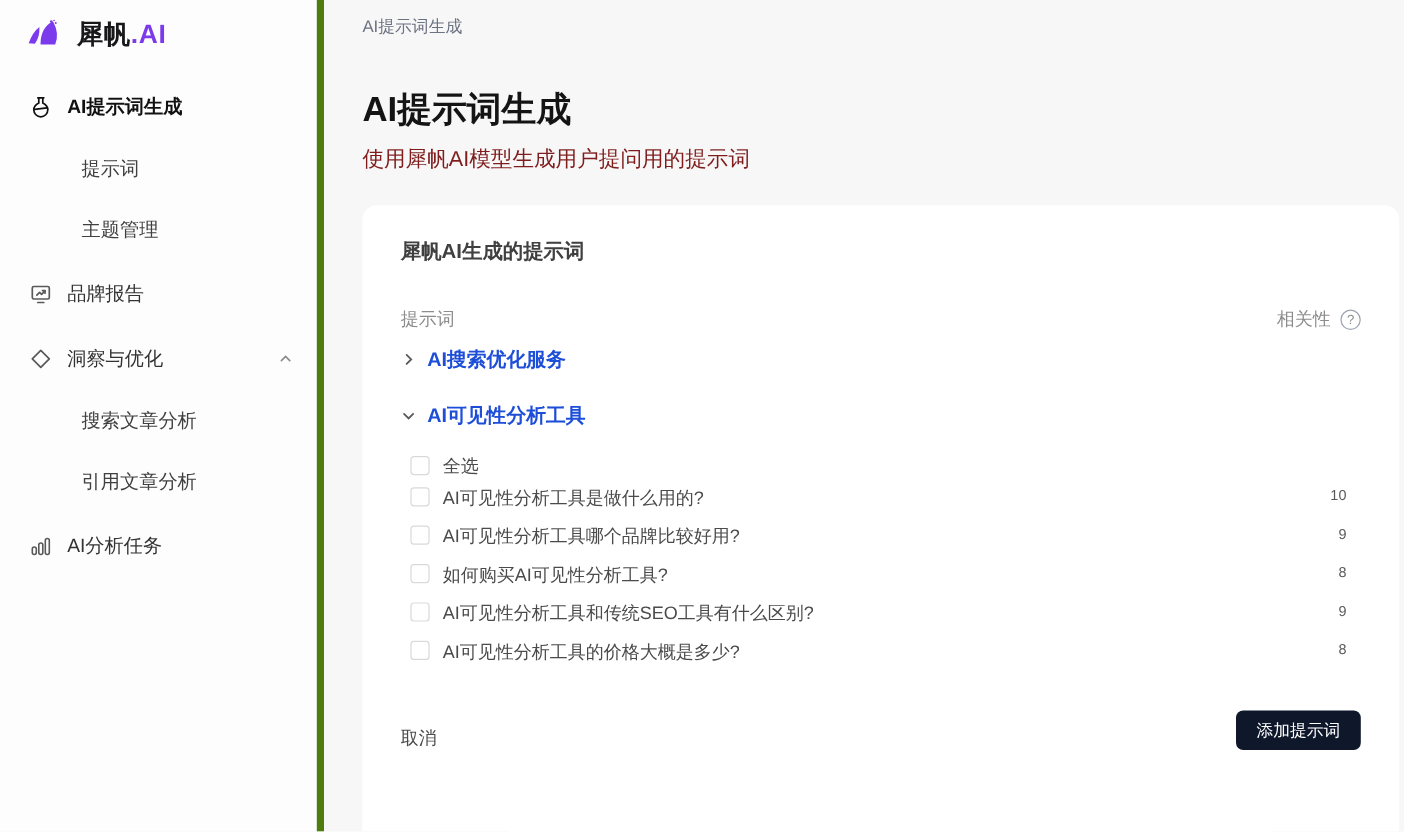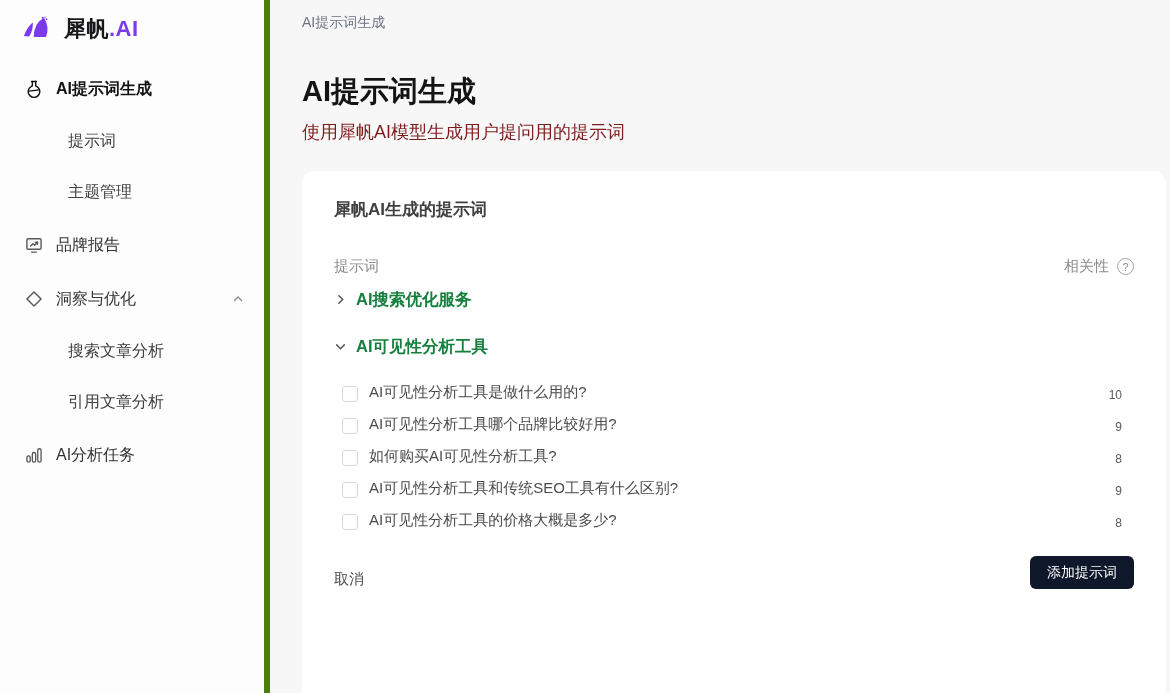--- a/index.html
+++ b/index.html
@@ -55,23 +55,23 @@
   }
   .head-right { display:flex; align-items:center; gap:8px; }
   .help-circle {
     width:17px; height:17px; border:1px solid #9ca3af; border-radius:50%;
     display:flex; align-items:center; justify-content:center;
     font-size:11px; color:#8c8c8c;
   }
   .group-row { display:flex; align-items:center; gap:9px; height:47px; cursor:pointer; }
   .group-row:first-of-type { margin-top:12px; }
   .group-row .chev { width:13px; height:13px; color:#595959; display:flex; }
-  .group-label { font-size:16.5px; font-weight:bold; color:#15803d; }
+  .group-label { font-size:16.5px; font-weight:bold; color:#1d4ed8; }
   .select-row { display:flex; align-items:center; gap:11px; height:36px; padding-left:8px; }
-  .item-row { display:flex; align-items:flex-end; gap:11px; height:32px; padding-left:8px; }
+  .item-row { display:flex; align-items:flex-start; gap:11px; height:32px; padding-left:8px; }
   .checkbox {
     width:16px; height:16px; border:1px solid #d9d9d9; border-radius:3px;
     background:#fff; flex:0 0 16px; cursor:pointer;
   }
   .row-text { font-size:15px; color:#4b4b4b; }
   .row-num { margin-left:auto; margin-right:12px; font-size:12px; color:#595959; }
   .card-footer { margin-top:26px; display:flex; align-items:flex-end; justify-content:space-between; }
   .cancel-btn { font-size:15px; color:#4b4b4b; background:none; border:none; cursor:pointer;
     font-family:inherit; }
   .submit-btn {
@@ -191,20 +191,24 @@
 
     <div class="group-row">
       <span class="chev">
         <svg viewBox="0 0 12 12" width="13" height="13" fill="none" stroke="currentColor" stroke-width="1.4" stroke-linecap="round">
             <path d="M2.5 4.5 L6 8 L9.5 4.5"></path>
           </svg>
       </span>
       <span class="group-label">AI可见性分析工具</span>
     </div>
 
+    <div class="select-row">
+      <span class="checkbox"></span>
+      <span class="row-text">全选</span>
+    </div>
 
     <div class="item-row">
       <span class="checkbox"></span>
       <span class="row-text">AI可见性分析工具是做什么用的?</span>
       <span class="row-num">10</span>
     </div>
     <div class="item-row">
       <span class="checkbox"></span>
       <span class="row-text">AI可见性分析工具哪个品牌比较好用?</span>
       <span class="row-num">9</span>

